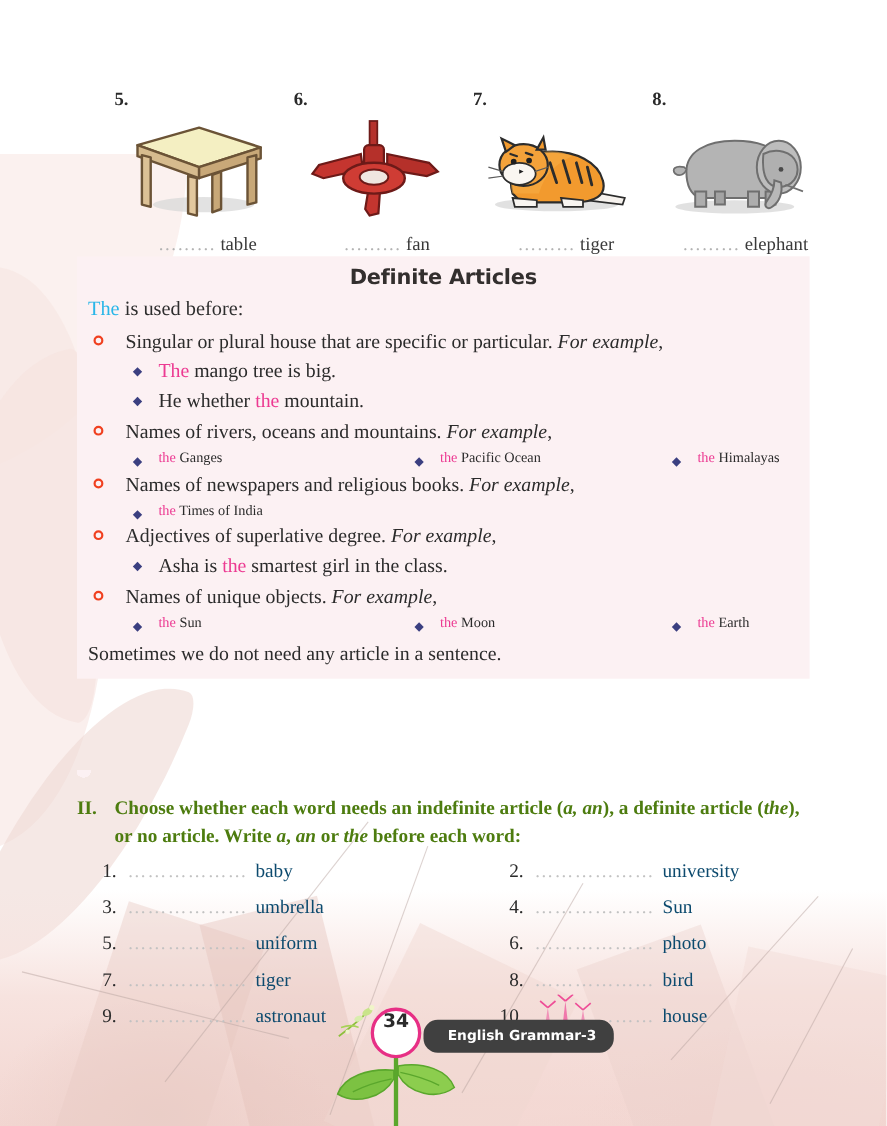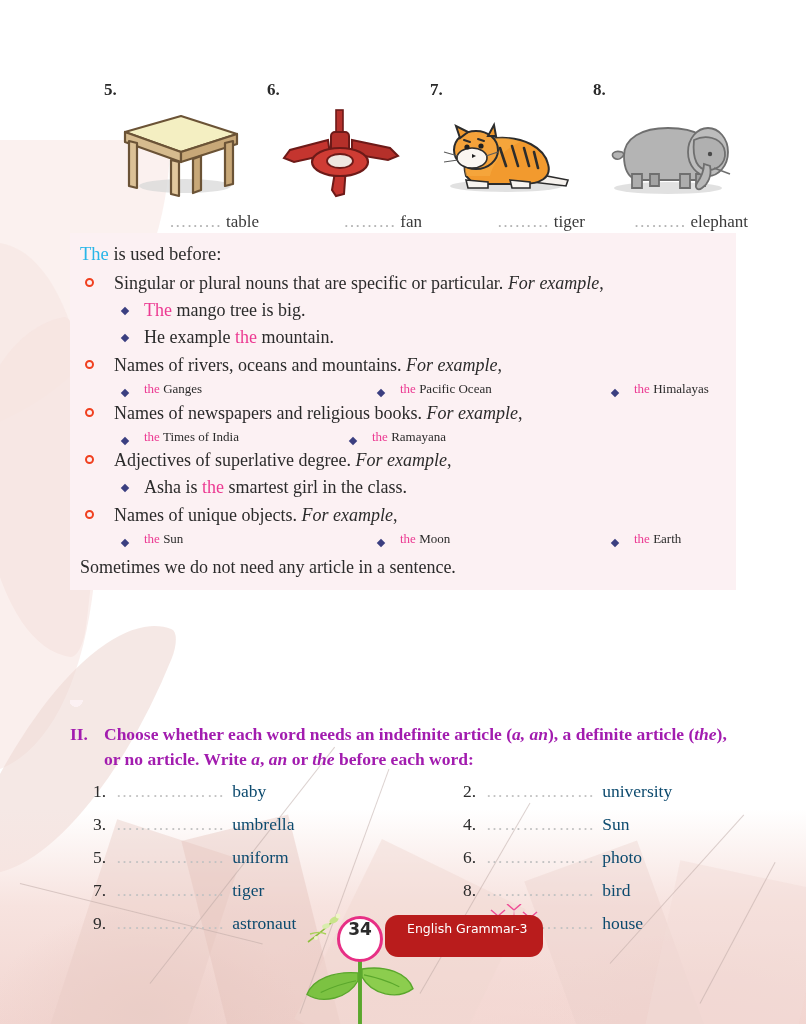--- a/index.html
+++ b/index.html
@@ -97,21 +97,21 @@
   .pic-num {
     font-size: 17px; color: #2a2a2a; font-weight: 700;
     font-family: "Liberation Serif", serif;
     margin-left: 8px;
   }
   .pic-art {
     height: 98px; margin-top: 2px;
     display: flex; align-items: flex-end; justify-content: center;
   }
   .pic-cap {
-    margin-top: 12px; text-align: right; padding-left: 22px;
+    margin-top: 12px; text-align: center; padding-left: 22px;
     font-size: 17px; color: #3a3a3a;
     font-family: "Liberation Serif", serif;
   }
   .dots-small { color: #b3b3b3; letter-spacing: .5px; }
 
   
   .panel {
     position: absolute;
     left: 70px; top: 233px; width: 666px;
     background: #fcf1f3;
@@ -179,21 +179,21 @@
       radial-gradient(ellipse 30px 10px at 160px 1px, #fcf1f3 60%, transparent 62%),
       radial-gradient(ellipse 26px 8px at 300px 0,  #fcf1f3 60%, transparent 62%),
       radial-gradient(ellipse 32px 10px at 440px 1px, #fcf1f3 60%, transparent 62%),
       radial-gradient(ellipse 28px 9px at 580px 0,  #fcf1f3 60%, transparent 62%);
   }
 
   
   .ex {
     position: absolute; left: 70px; top: 722px; width: 670px;
   }
-  .ex-head { display: flex; font-weight: 700; font-size: 17.5px; color: #a21caf; line-height: 1.42; }
+  .ex-head { display: flex; font-weight: 700; font-size: 17.5px; color: #4d7c0f; line-height: 1.42; }
   .ex-num  { width: 34px; flex: none; }
   .ex-text { flex: 1; }
   .ex-grid {
     margin-top: 9px; display: grid;
     grid-template-columns: 370px 1fr;
     row-gap: 12px;
     font-size: 17.5px; color: #2b2b2b;
   }
   .q { display: flex; align-items: baseline; }
   .q-n { width: 36px; flex: none; text-align: right; padding-right: 10px; }
@@ -208,25 +208,25 @@
     position: absolute; left: 337px; bottom: 62px;
     width: 40px; height: 40px; border-radius: 50%;
     background: #ffffff; border: 3px solid #e72f85;
     display: flex; justify-content: center;
     font-family: "DejaVu Sans", sans-serif;
     font-weight: 700; font-size: 17px; color: #2b2b2b;
     z-index: 4;
   }
   .pg-bar {
     position: absolute; left: 385px; bottom: 67px;
-    height: 26px; padding: 0 16px 16px 22px;
-    background: #b91c1c; border-radius: 13px;
+    height: 26px; padding: 0 16px 4px 22px;
+    background: #404040; border-radius: 13px;
     display: flex; align-items: center;
     color: #ffffff; font-family: "DejaVu Sans", sans-serif;
-    font-weight: 400; font-size: 12.5px;
+    font-weight: 700; font-size: 12.5px;
     z-index: 3;
   }
   .sprig { position: absolute; bottom: 72px; left: 298px; }
   .windmill { position: absolute; left: 485px; bottom: 88px; }
 </style>
 </head>
 <body>
 
 <div class="page">
 
@@ -340,39 +340,40 @@
       <div class="pic-cap">
         <span class="dots-small">………</span>
         <span>elephant</span>
       </div>
     </div>
 
   </div>
 
   <div class="panel">
 
+    <div class="panel-title">Definite Articles</div>
 
 
     <p class="intro-2">
       <span class="cyan">The</span><span> is used before:</span>
     </p>
 
     <div class="rules">
 
       <div class="rule-row">
         <span class="ring"></span>
-        <span>Singular or plural nouns that are specific or particular. </span><span class="ital">For example</span><span>,</span>
+        <span>Singular or plural house that are specific or particular. </span><span class="ital">For example</span><span>,</span>
       </div>
       <div class="sub">
         <span class="dia"></span>
         <span class="mag">The</span><span> mango tree is big.</span>
       </div>
       <div class="sub">
         <span class="dia"></span>
-        <span>He example </span><span class="mag">the</span><span> mountain.</span>
+        <span>He whether </span><span class="mag">the</span><span> mountain.</span>
       </div>
 
       <div class="rule-row">
         <span class="ring"></span>
         <span>Names of rivers, oceans and mountains. </span><span class="ital">For example</span><span>,</span>
       </div>
       <div class="sub-cols">
         <div class="sub-col" style="width:234px;margin-left:44px">
           <span class="dia"></span>
           <span class="mag">the</span><span> Ganges</span>
@@ -388,24 +389,20 @@
       </div>
 
       <div class="rule-row">
         <span class="ring"></span>
         <span>Names of newspapers and religious books. </span><span class="ital">For example</span><span>,</span>
       </div>
       <div class="sub-cols">
         <div class="sub-col" style="width:206px;margin-left:44px">
           <span class="dia"></span>
           <span class="mag">the</span><span> Times of India</span>
-        </div>
-        <div class="sub-col">
-          <span class="dia"></span>
-          <span class="mag">the</span><span> Ramayana</span>
         </div>
       </div>
 
       <div class="rule-row">
         <span class="ring"></span>
         <span>Adjectives of superlative degree. </span><span class="ital">For example</span><span>,</span>
       </div>
       <div class="sub">
         <span class="dia"></span>
         <span>Asha is </span><span class="mag">the</span><span> smartest girl in the class.</span>

